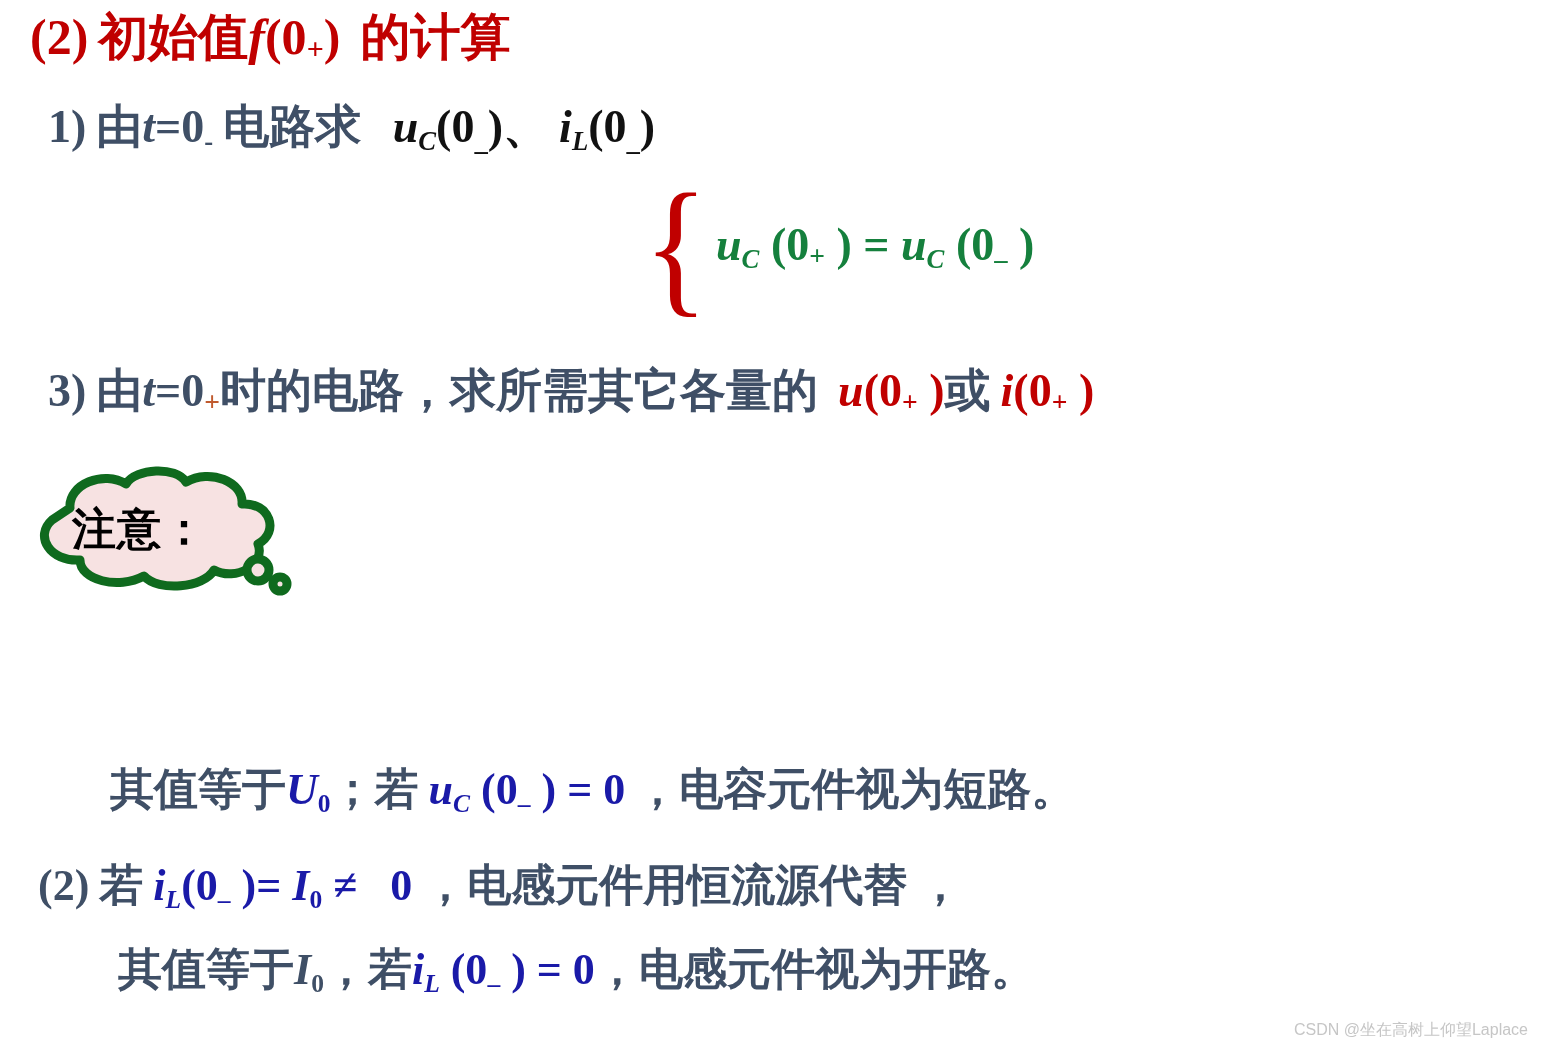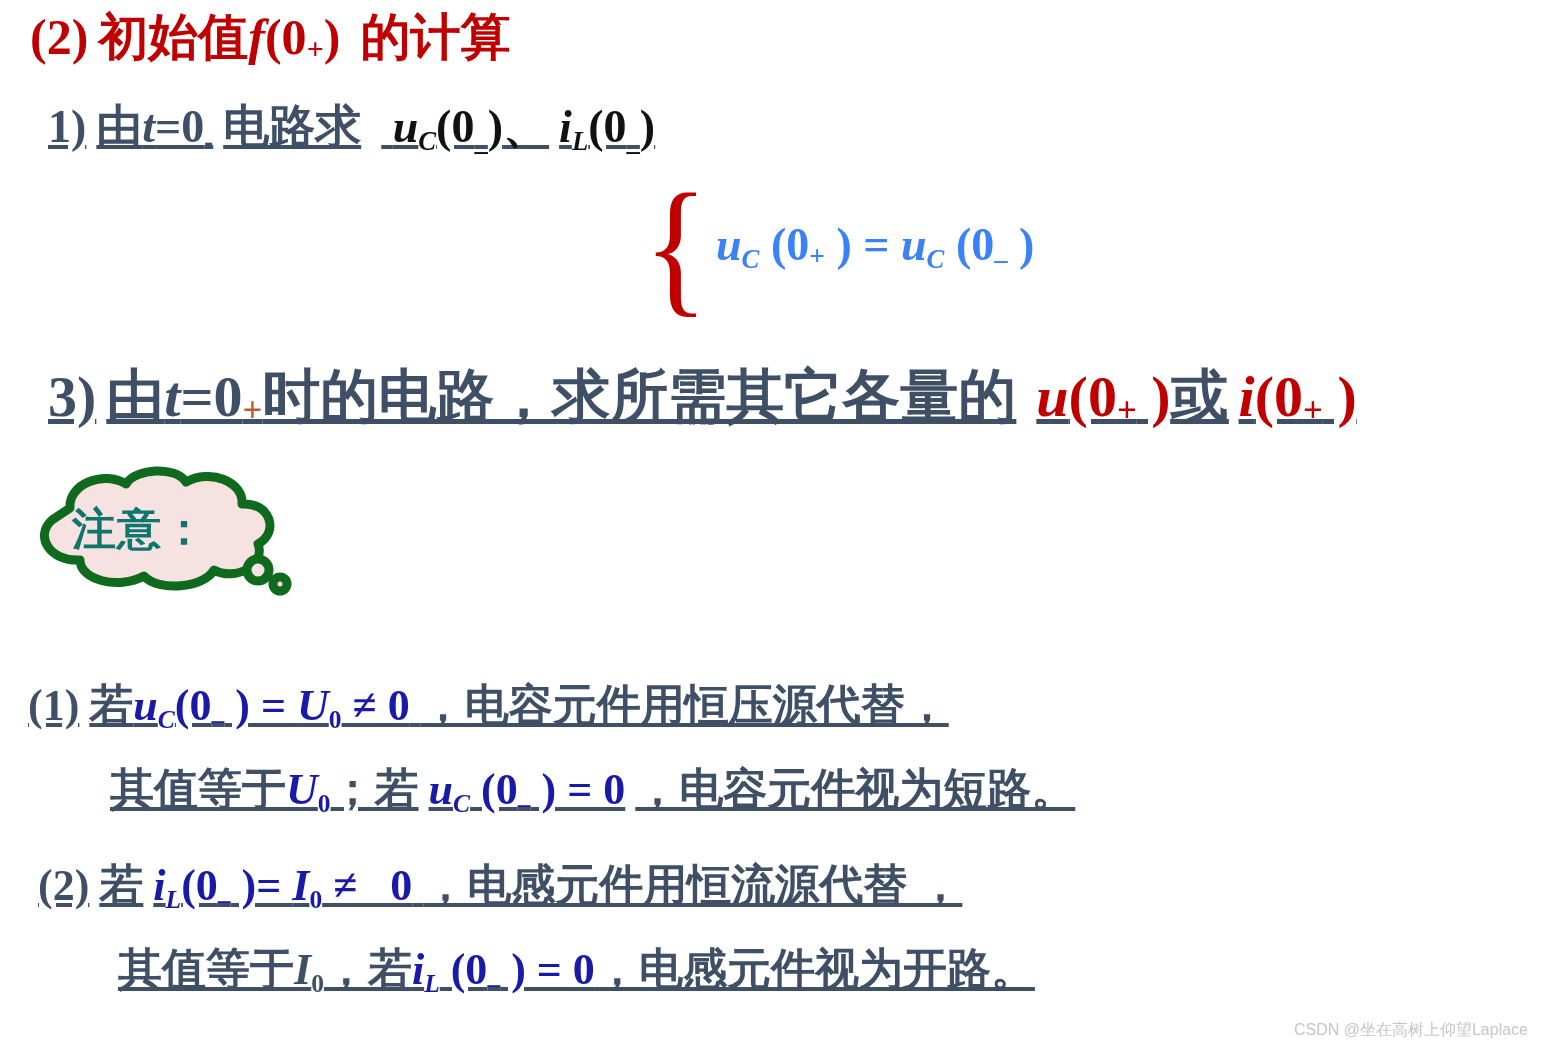--- a/index.html
+++ b/index.html
@@ -6,55 +6,55 @@
   body{
     width:1542px;height:1045px;
     background:#ffffff;
     font-family:"Liberation Serif","DejaVu Serif",serif;
     overflow:hidden;
     position:relative;
   }
   .slide{position:relative;width:1542px;height:1045px;}
 
   
-  .cn{color:#3f4f66;text-decoration:underline;}            
+  .cn{color:#3f4f66;}            
   .red{color:#c00000;}
   .blue{color:#1a1aa8;}
 
   
   .mi{font-style:italic;font-weight:bold;}
   .mu{font-style:normal;font-weight:bold;}
   sub.sb{font-size:.58em;vertical-align:-.30em;font-style:italic;font-weight:bold;}
   sub.sn{font-size:.58em;vertical-align:-.30em;font-style:normal;font-weight:bold;}
   sup.sp{font-size:.60em;vertical-align:-.18em;font-style:normal;font-weight:bold;}
 
   
   .row{position:absolute;white-space:nowrap;line-height:1;}
 
   #title{left:30px;top:12px;font-size:50px;font-weight:bold;}
   #line1{left:48px;top:104px;font-size:46px;font-weight:bold;}
   #line2{left:48px;top:236px;font-size:46px;font-weight:bold;}
-  #line3{left:48px;top:368px;font-size:58px;font-weight:bold;}
+  #line3{left:48px;top:368px;font-size:46px;font-weight:bold;}
 
   
   #braceblock{position:absolute;left:640px;top:186px;display:flex;align-items:center;}
   #brace{
     font-size:150px;color:#c00000;font-weight:normal;
     line-height:.80;margin-right:4px;font-family:"Liberation Serif",serif;
     transform:scaleX(.9);
   }
   #braceeqs{display:flex;flex-direction:column;gap:10px;}
-  #braceeqs .eq{font-size:46px;font-weight:bold;color:#3b82f6;white-space:nowrap;}
+  #braceeqs .eq{font-size:46px;font-weight:bold;color:#15803d;white-space:nowrap;}
 
   
   #cloud{position:absolute;left:8px;top:466px;width:300px;height:130px;}
   #cloud svg{display:block;}
   #cloudtext{
     position:absolute;left:72px;top:500px;
-    font-size:44px;font-weight:bold;color:#0f766e;
+    font-size:44px;font-weight:bold;color:#000000;
     font-family:Liberation Sans, sans-serif;letter-spacing:1px;
   }
 
   #greenline{
     position:absolute;left:48px;top:598px;
     font-size:48px;font-weight:bold;color:#0b4d13;
     text-shadow:3px 3px 0 #c9cfc6;white-space:nowrap;
   }
 
   
@@ -114,23 +114,20 @@
                  C 110 124, 72 114, 72 94
                  C 42 96, 26 70, 44 54 Z"></path>
         <circle cx="250" cy="104" r="11"></circle>
         <circle cx="272" cy="118" r="7"></circle>
       </g>
     </svg>
   </div>
   <div id="cloudtext">注意：</div>
 
 
-  <div class="row cn" id="p1a">
-    <span>(1)</span><span class="sp1"></span><span>若</span><span class="blue"><span class="mi">u</span><sub class="sb">C</sub><span class="mu">(0</span><sub class="sn">–</sub><span class="mu">&nbsp;)</span><span class="mu">&nbsp;=&nbsp;</span><span class="mi">U</span><sub class="sn">0</sub><span class="mu">&nbsp;≠ 0</span><span class="mu">&nbsp;</span></span><span>，电容元件用恒压源代替，</span>
-  </div>
   <div class="row cn" id="p1b">
     <span>其值等于</span><span class="blue"><span class="mi">U</span><sub class="sn">0</sub></span><span>；若</span><span class="sp1"></span><span class="blue"><span class="mi">u</span><sub class="sb">C</sub><span class="mu">&nbsp;(0</span><sub class="sn">–</sub><span class="mu">&nbsp;)&nbsp;=&nbsp;0</span></span><span class="sp1"></span><span>，电容元件视为短路。</span>
   </div>
 
   <div class="row cn" id="p2a">
     <span>(2)</span><span class="sp1"></span><span>若</span><span class="sp1"></span><span class="blue"><span class="mi">i</span><sub class="sb">L</sub><span class="mu">(0</span><sub class="sn">–</sub><span class="mu">&nbsp;)=&nbsp;</span><span class="mi">I</span><sub class="sn">0</sub><span class="mu">&nbsp;≠&nbsp;&nbsp; 0</span><span class="mu">&nbsp;</span></span><span>，电感元件用恒流源代替 ，</span>
   </div>
   <div class="row cn" id="p2b">
     <span>其值等于</span><span class="cn"><span class="mi">I</span><sub class="sn">0</sub></span><span>，若</span><span class="blue"><span class="mi">i</span><sub class="sb">L</sub><span class="mu">&nbsp;(0</span><sub class="sn">–</sub><span class="mu">&nbsp;)&nbsp;=&nbsp;0</span></span><span>，电感元件视为开路。</span>
   </div>

